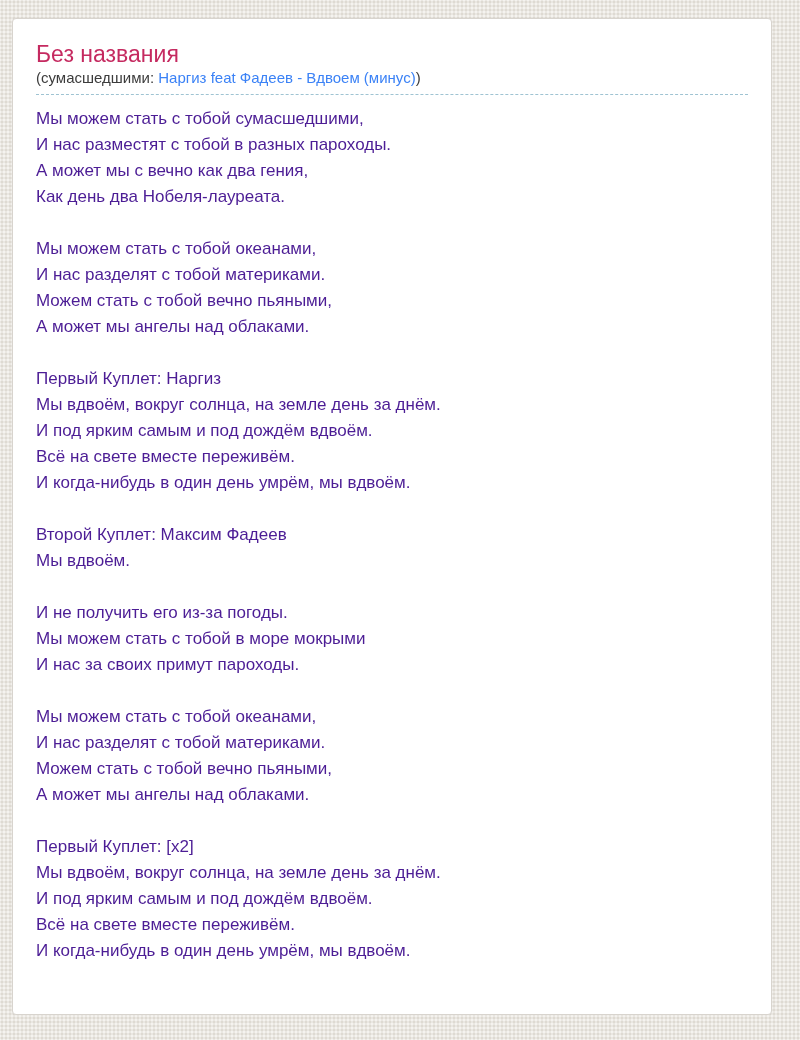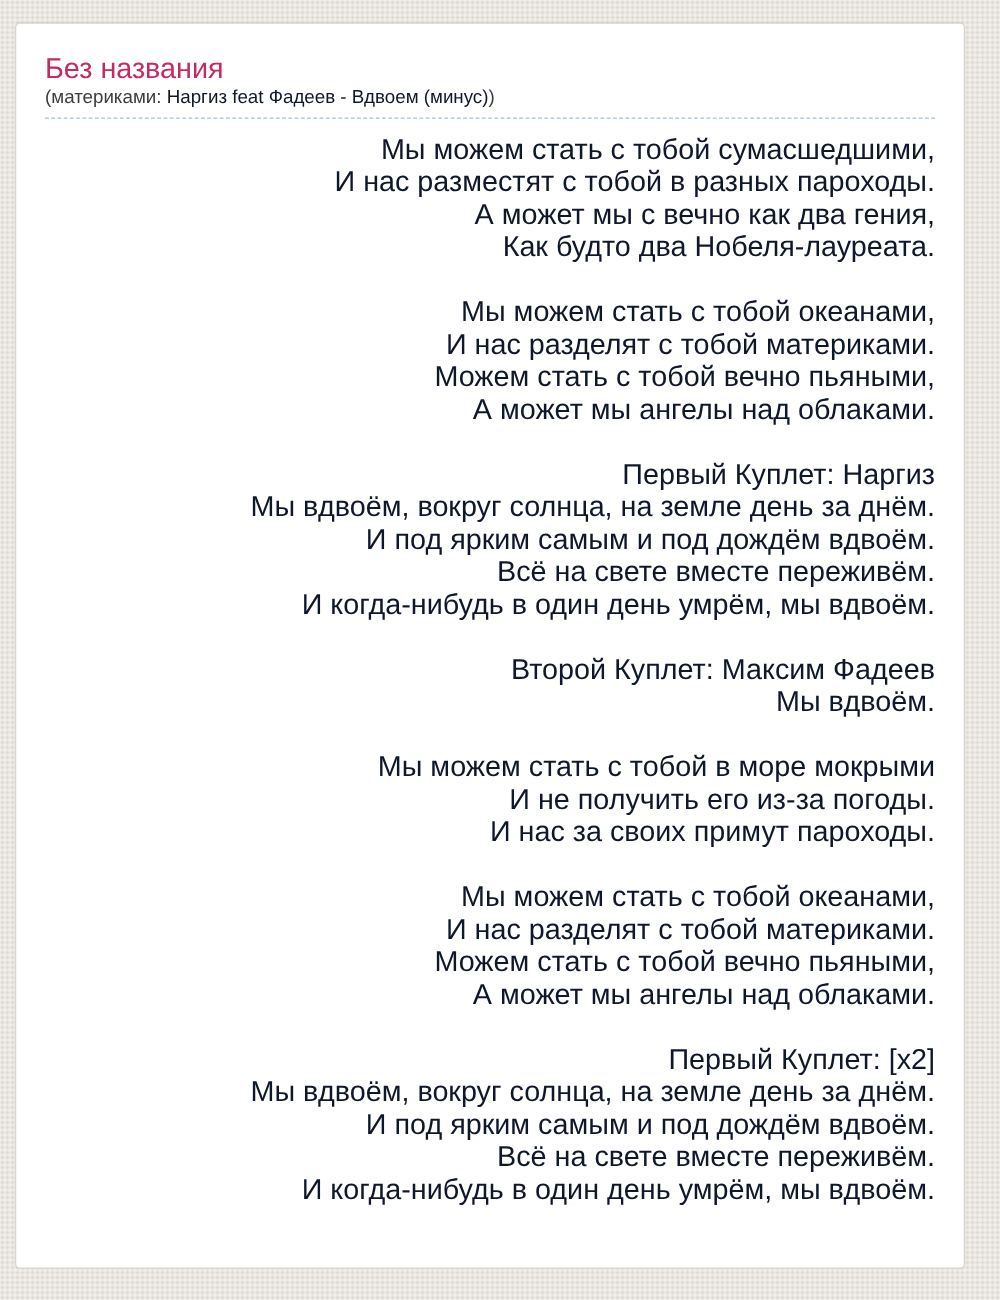--- a/index.html
+++ b/index.html
@@ -36,51 +36,50 @@
   }
   .artist-line {
     margin-top: 2px;
     font-size: 15px;
     line-height: 17px;
     color: #3c3c3c;
     padding-bottom: 8px;
     border-bottom: 1px dashed #9fc3d2;
   }
   .artist-link {
-    color: #0f172a;
+    color: #3b82f6;
     text-decoration: none;
     cursor: pointer;
   }
   .lyrics {
     margin-top: 11px;
-    font-size: 23px;
+    font-size: 17px;
     line-height: 26px;
-    color: #0f172a;
-    text-align: right;
+    color: #4c1d95;
   }
   .stanza { margin-bottom: 26px; }
   .stanza:last-child { margin-bottom: 16px; }
 </style>
 </head>
 <body>
 
 <div class="card">
   <div class="content">
 
     <h1 class="page-title">Без названия</h1>
 
-    <div class="artist-line"><span>(материками: </span><a class="artist-link" href="#">Наргиз feat Фадеев - Вдвоем (минус)</a><span>)</span></div>
+    <div class="artist-line"><span>(сумасшедшими: </span><a class="artist-link" href="#">Наргиз feat Фадеев - Вдвоем (минус)</a><span>)</span></div>
 
     <div class="lyrics">
 
       <div class="stanza">
         <div>Мы можем стать с тобой сумасшедшими,</div>
         <div>И нас разместят с тобой в разных пароходы.</div>
         <div>А может мы с вечно как два гения,</div>
-        <div>Как будто два Нобеля-лауреата.</div>
+        <div>Как день два Нобеля-лауреата.</div>
       </div>
 
       <div class="stanza">
         <div>Мы можем стать с тобой океанами,</div>
         <div>И нас разделят с тобой материками.</div>
         <div>Можем стать с тобой вечно пьяными,</div>
         <div>А может мы ангелы над облаками.</div>
       </div>
 
       <div class="stanza">
@@ -90,22 +89,22 @@
         <div>Всё на свете вместе переживём.</div>
         <div>И когда-нибудь в один день умрём, мы вдвоём.</div>
       </div>
 
       <div class="stanza">
         <div>Второй Куплет: Максим Фадеев</div>
         <div>Мы вдвоём.</div>
       </div>
 
       <div class="stanza">
+        <div>И не получить его из-за погоды.</div>
         <div>Мы можем стать с тобой в море мокрыми</div>
-        <div>И не получить его из-за погоды.</div>
         <div>И нас за своих примут пароходы.</div>
       </div>
 
       <div class="stanza">
         <div>Мы можем стать с тобой океанами,</div>
         <div>И нас разделят с тобой материками.</div>
         <div>Можем стать с тобой вечно пьяными,</div>
         <div>А может мы ангелы над облаками.</div>
       </div>
 

